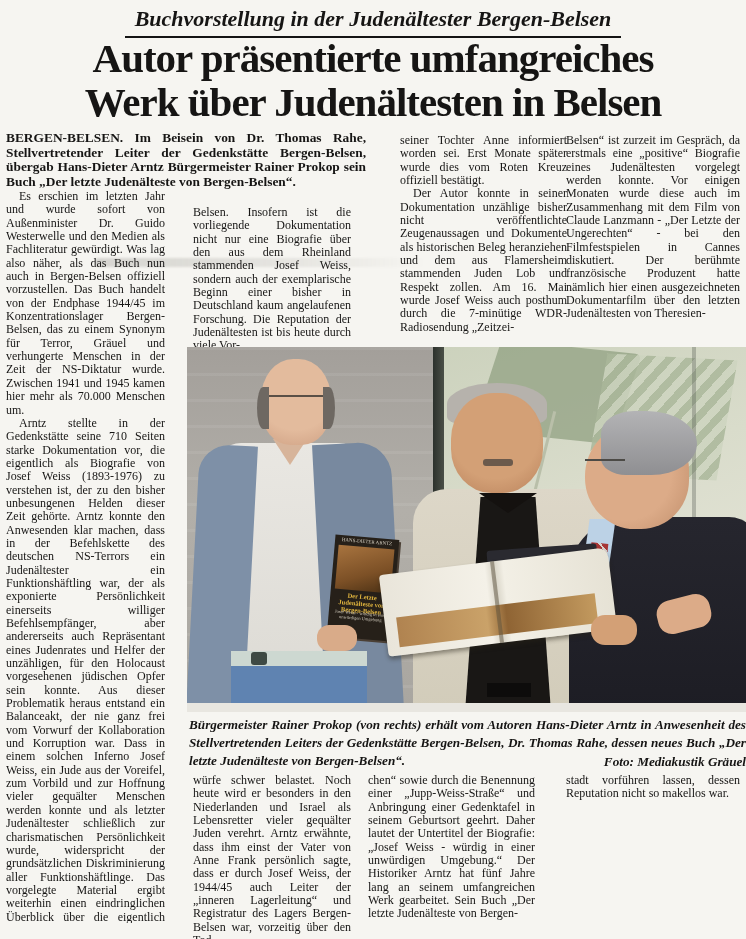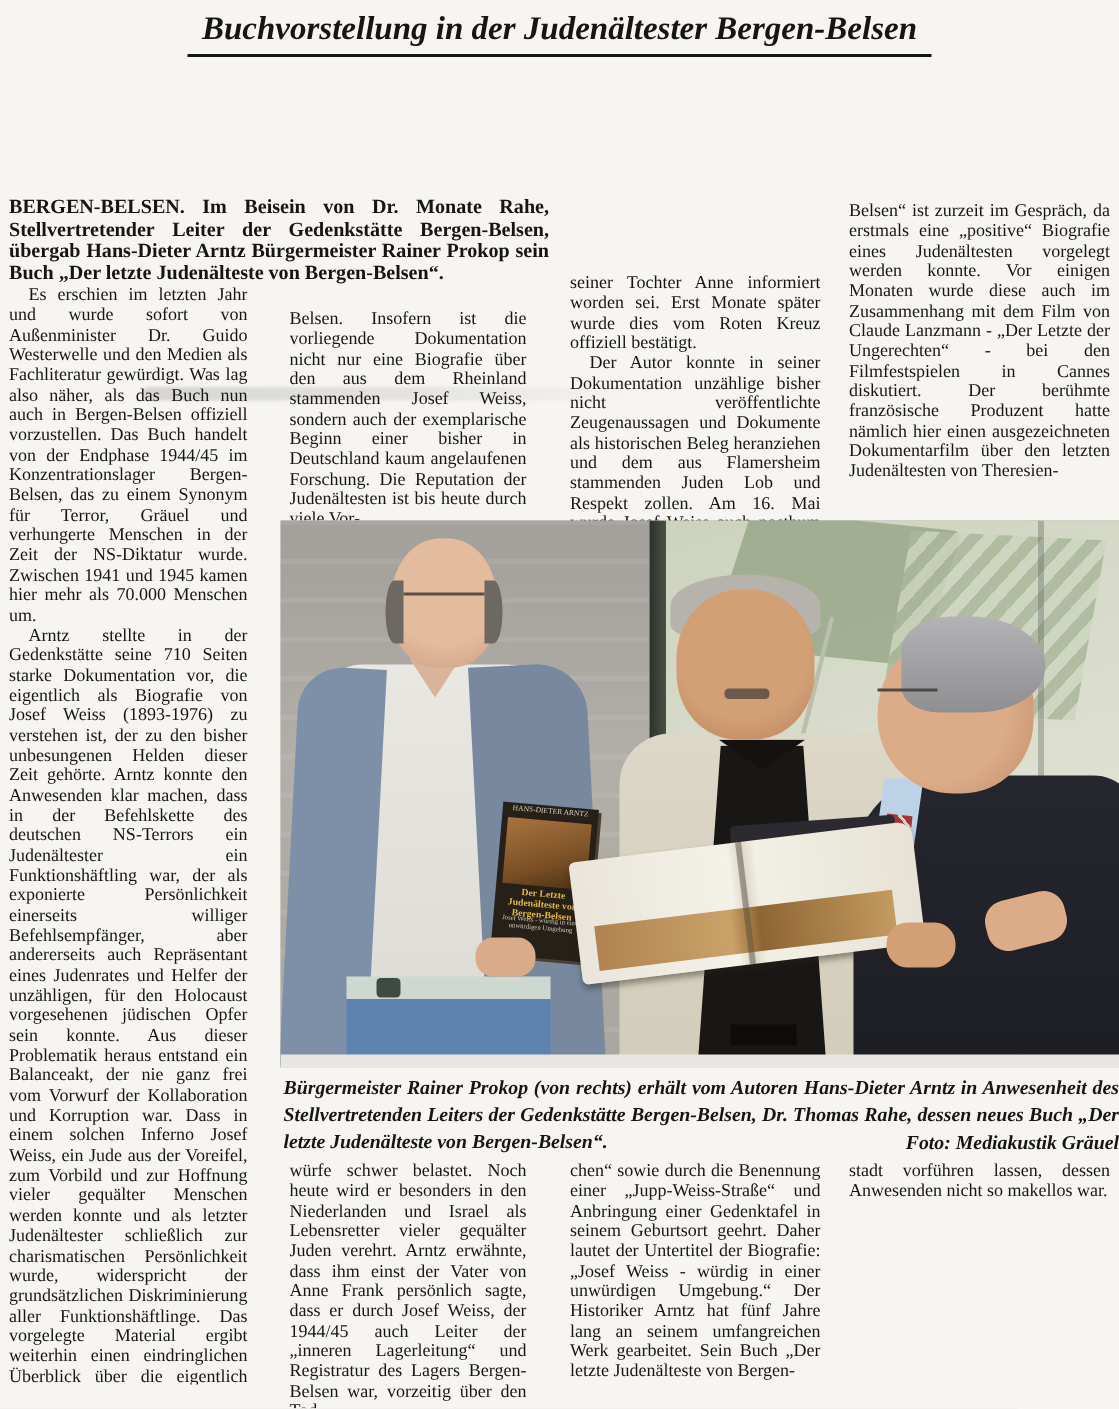--- a/index.html
+++ b/index.html
@@ -39,24 +39,24 @@
     position:absolute;left:6px;top:131px;width:360px;height:74px;
     font-weight:bold;font-size:13.4px;line-height:14.7px;
     text-align:justify;overflow:hidden;
   }
   
   .col{position:absolute;font-size:12px;line-height:13.35px;text-align:justify;overflow:hidden;}
   .col p{margin:0;}
   .col p.indent{text-indent:13px;}
   .col1{left:6px;  top:190px;width:159px;height:733px;}
   .col2t{left:193px;top:206px;width:158px;height:141px;}
-  .col3t{left:380px;top:134px;width:167px;height:213px;margin-top:48px;}
+  .col3t{left:400px;top:134px;width:167px;height:213px;}
   .col4t{left:566px;top:134px;width:174px;height:213px;}
   .col2b{left:193px;top:774px;width:158px;height:165px;}
-  .col3b{left:380px;top:774px;width:167px;height:165px;}
+  .col3b{left:368px;top:774px;width:167px;height:165px;}
   .col4b{left:566px;top:774px;width:174px;height:165px;}
   
   .caption{
     position:absolute;left:189px;top:716px;width:557px;height:56px;
     font-weight:bold;font-style:italic;font-size:13.2px;line-height:18.2px;
     text-align:justify;
   }
   .caption .credit{position:absolute;right:0;bottom:1px;background:#f6f5f1;padding-left:8px;}
   
   .photo{
@@ -133,47 +133,51 @@
 </style>
 </head>
 <body>
 
 <div class="page">
 
   <div class="kicker-wrap">
     <span class="kicker">Buchvorstellung in der Judenältester Bergen-Belsen</span>
   </div>
 
+  <div class="headline">
+    <div>Autor präsentierte umfangreiches</div>
+    <div>Werk über Judenältesten in Belsen</div>
+  </div>
 
   <div class="smudge"></div>
 
-  <div class="lead">BERGEN-BELSEN. Im Beisein von Dr. Monate Rahe, Stellvertretender Leiter der Gedenkstätte Bergen-Belsen, übergab Hans-Dieter Arntz Bürgermeister Rainer Prokop sein Buch „Der letzte Judenälteste von Bergen-Belsen“.</div>
+  <div class="lead">BERGEN-BELSEN. Im Beisein von Dr. Thomas Rahe, Stellvertretender Leiter der Gedenkstätte Bergen-Belsen, übergab Hans-Dieter Arntz Bürgermeister Rainer Prokop sein Buch „Der letzte Judenälteste von Bergen-Belsen“.</div>
 
   <div class="col col1">
       <p class="para indent">Es erschien im letzten Jahr und wurde sofort von Außenminister Dr. Guido Westerwelle und den Medien als Fachliteratur gewürdigt. Was lag also näher, als das Buch nun auch in Bergen-Belsen offiziell vorzustellen. Das Buch handelt von der Endphase 1944/45 im Konzentrationslager Bergen-Belsen, das zu einem Synonym für Terror, Gräuel und verhungerte Menschen in der Zeit der NS-Diktatur wurde. Zwischen 1941 und 1945 kamen hier mehr als 70.000 Menschen um.</p>
       <p class="para indent">Arntz stellte in der Gedenkstätte seine 710 Seiten starke Dokumentation vor, die eigentlich als Biografie von Josef Weiss (1893-1976) zu verstehen ist, der zu den bisher unbesungenen Helden dieser Zeit gehörte. Arntz konnte den Anwesenden klar machen, dass in der Befehlskette des deutschen NS-Terrors ein Judenältester ein Funktionshäftling war, der als exponierte Persönlichkeit einerseits williger Befehlsempfänger, aber andererseits auch Repräsentant eines Judenrates und Helfer der unzähligen, für den Holocaust vorgesehenen jüdischen Opfer sein konnte. Aus dieser Problematik heraus entstand ein Balanceakt, der nie ganz frei vom Vorwurf der Kollaboration und Korruption war. Dass in einem solchen Inferno Josef Weiss, ein Jude aus der Voreifel, zum Vorbild und zur Hoffnung vieler gequälter Menschen werden konnte und als letzter Judenältester schließlich zur charismatischen Persönlichkeit wurde, widerspricht der grundsätzlichen Diskriminierung aller Funktionshäftlinge. Das vorgelegte Material ergibt weiterhin einen eindringlichen Überblick über die eigentlich unbeschreibbaren Verbrechen im Konzentrationslager Bergen-</p>
     </div>
   <div class="col col2t">
       <p class="para">Belsen. Insofern ist die vorliegende Dokumentation nicht nur eine Biografie über den aus dem Rheinland stammenden Josef Weiss, sondern auch der exemplarische Beginn einer bisher in Deutschland kaum angelaufenen Forschung. Die Reputation der Judenältesten ist bis heute durch viele Vor-</p>
     </div>
   <div class="col col3t">
       <p class="para">seiner Tochter Anne informiert worden sei. Erst Monate später wurde dies vom Roten Kreuz offiziell bestätigt.</p>
-      <p class="para indent">Der Autor konnte in seiner Dokumentation unzählige bisher nicht veröffentlichte Zeugenaussagen und Dokumente als historischen Beleg heranziehen und dem aus Flamersheim stammenden Juden Lob und Respekt zollen. Am 16. Mai wurde Josef Weiss auch posthum durch die 15-minütige WDR-Radiosendung „Zeitzei-</p>
+      <p class="para indent">Der Autor konnte in seiner Dokumentation unzählige bisher nicht veröffentlichte Zeugenaussagen und Dokumente als historischen Beleg heranziehen und dem aus Flamersheim stammenden Juden Lob und Respekt zollen. Am 16. Mai wurde Josef Weiss auch posthum durch die 7-minütige WDR-Radiosendung „Zeitzei-</p>
     </div>
   <div class="col col4t">
       <p class="para">Belsen“ ist zurzeit im Gespräch, da erstmals eine „positive“ Biografie eines Judenältesten vorgelegt werden konnte. Vor einigen Monaten wurde diese auch im Zusammenhang mit dem Film von Claude Lanzmann - „Der Letzte der Ungerechten“ - bei den Filmfestspielen in Cannes diskutiert. Der berühmte französische Produzent hatte nämlich hier einen ausgezeichneten Dokumentarfilm über den letzten Judenältesten von Theresien-</p>
     </div>
   <div class="col col2b">
       <p class="para">würfe schwer belastet. Noch heute wird er besonders in den Niederlanden und Israel als Lebensretter vieler gequälter Juden verehrt. Arntz erwähnte, dass ihm einst der Vater von Anne Frank persönlich sagte, dass er durch Josef Weiss, der 1944/45 auch Leiter der „inneren Lagerleitung“ und Registratur des Lagers Bergen-Belsen war, vorzeitig über den Tod</p>
     </div>
   <div class="col col3b">
       <p class="para">chen“ sowie durch die Benennung einer „Jupp-Weiss-Straße“ und Anbringung einer Gedenktafel in seinem Geburtsort geehrt. Daher lautet der Untertitel der Biografie: „Josef Weiss - würdig in einer unwürdigen Umgebung.“ Der Historiker Arntz hat fünf Jahre lang an seinem umfangreichen Werk gearbeitet. Sein Buch „Der letzte Judenälteste von Bergen-</p>
     </div>
   <div class="col col4b">
-      <p class="para">stadt vorführen lassen, dessen Anwesenden nicht so makellos war.</p>
+      <p class="para">stadt vorführen lassen, dessen Reputation nicht so makellos war.</p>
     </div>
 
   <div class="photo">
     <div class="wall"></div>
     <div class="map"></div>
     <div class="map-dark1"></div>
     <div class="map-dark2"></div>
     <div class="map-field"></div>
     <div class="map-road"></div>
     <div class="map-edge"></div>

